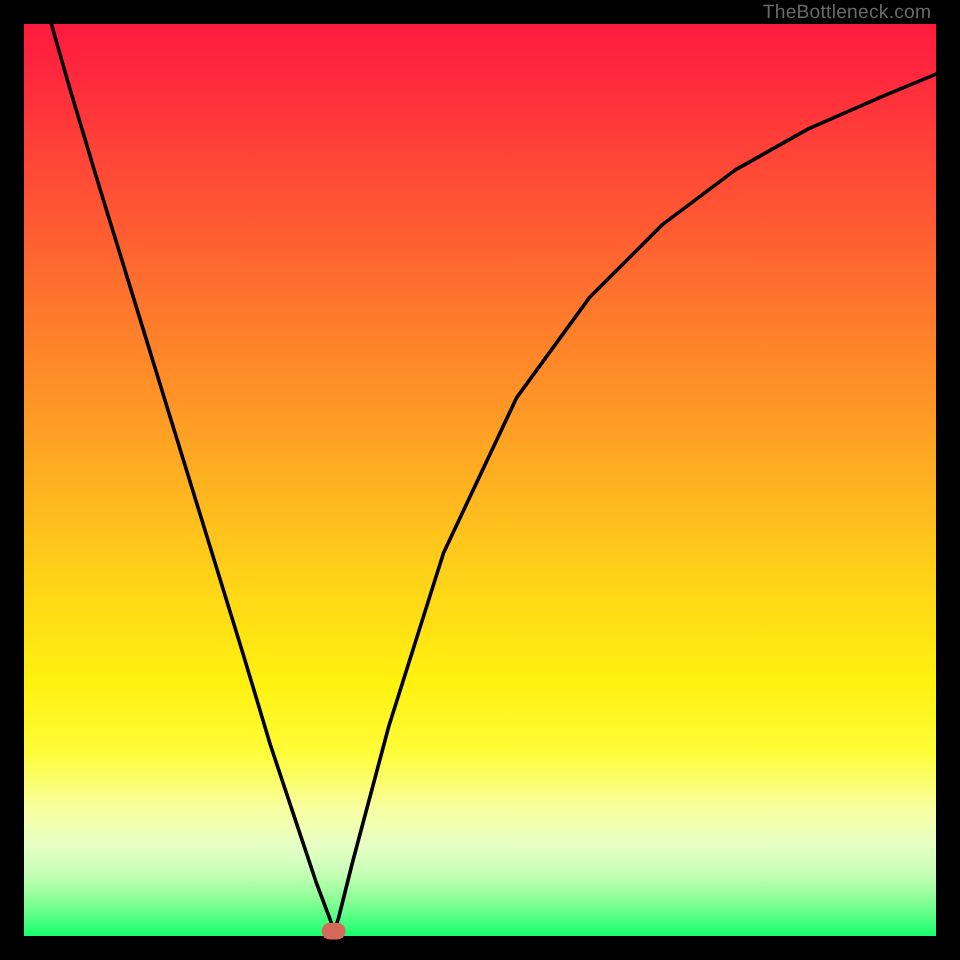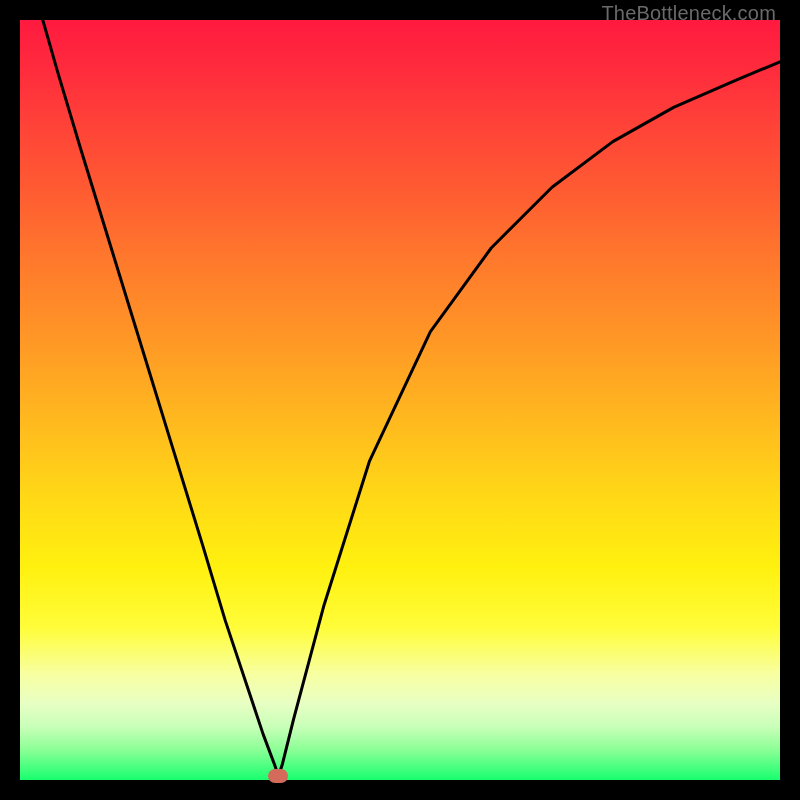--- a/index.html
+++ b/index.html
@@ -24,21 +24,21 @@
     left: 0;
     top: 0;
     width: 760px;
     height: 760px;
   }
   .watermark {
     position: absolute;
     top: 2px;
     right: 24px;
     color: #6a6a6a;
-    font-size: 20px;
+    font-size: 16px;
     font-weight: 500;
     letter-spacing: 0.2px;
     z-index: 5;
   }
   
   .gradient {
     position: absolute;
     left: 0;
     top: 0;
     width: 760px;

